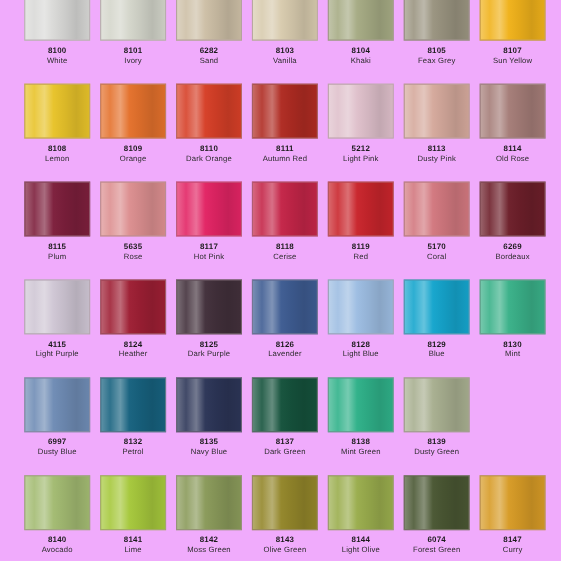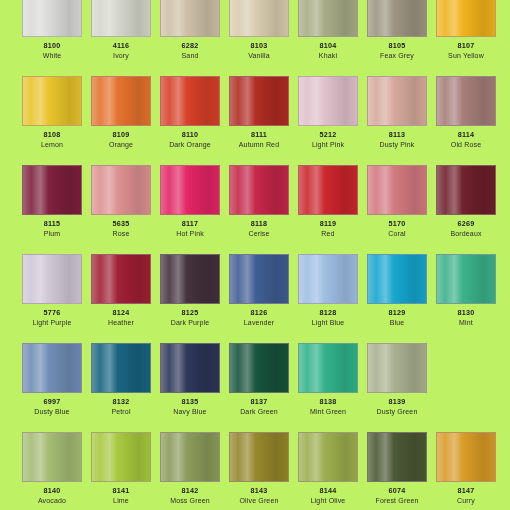--- a/index.html
+++ b/index.html
@@ -1,21 +1,21 @@
 <!DOCTYPE html>
 <html><head>
 <meta charset="utf-8">
 <style>
   html,body{margin:0;padding:0;}
   body{
     width:510px;height:510px;overflow:hidden;background:#ffffff;
     font-family:"Liberation Sans", sans-serif;
     -webkit-font-smoothing:antialiased;
   }
-  #sheet{position:relative;width:510px;height:510px;background:#bef264;}
+  #sheet{position:relative;width:510px;height:510px;background:#f0abfc;}
   .row{
     display:flex;
     width:510px;
     padding-left:22px;
     box-sizing:border-box;
   }
   .cell{
     width:60px;
     margin-right:9px;
     flex:0 0 60px;
@@ -61,21 +61,21 @@
         <div class="swatch" style="background: rgb(217, 217, 215);">
           <div class="gloss"></div>
         </div>
         <div class="code">8100</div>
         <div class="name">White</div>
       </div>
       <div class="cell">
         <div class="swatch" style="background: rgb(212, 214, 203);">
           <div class="gloss"></div>
         </div>
-        <div class="code">4116</div>
+        <div class="code">8101</div>
         <div class="name">Ivory</div>
       </div>
       <div class="cell">
         <div class="swatch" style="background: rgb(205, 191, 166);">
           <div class="gloss"></div>
         </div>
         <div class="code">6282</div>
         <div class="name">Sand</div>
       </div>
       <div class="cell">
@@ -210,21 +210,21 @@
         <div class="code">6269</div>
         <div class="name">Bordeaux</div>
       </div>
     </div>
     <div class="rowgap"></div>
     <div class="row" id="row3">
       <div class="cell">
         <div class="swatch" style="background: rgb(207, 198, 212);">
           <div class="gloss"></div>
         </div>
-        <div class="code">5776</div>
+        <div class="code">4115</div>
         <div class="name">Light Purple</div>
       </div>
       <div class="cell">
         <div class="swatch" style="background: rgb(158, 31, 52);">
           <div class="gloss"></div>
         </div>
         <div class="code">8124</div>
         <div class="name">Heather</div>
       </div>
       <div class="cell">

